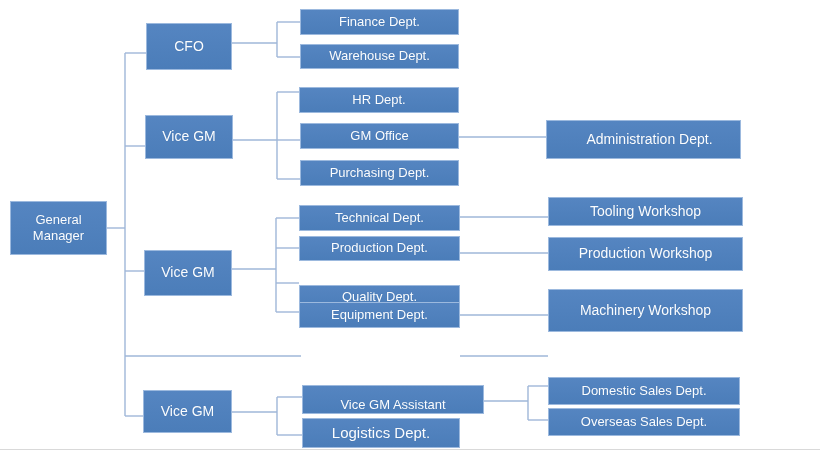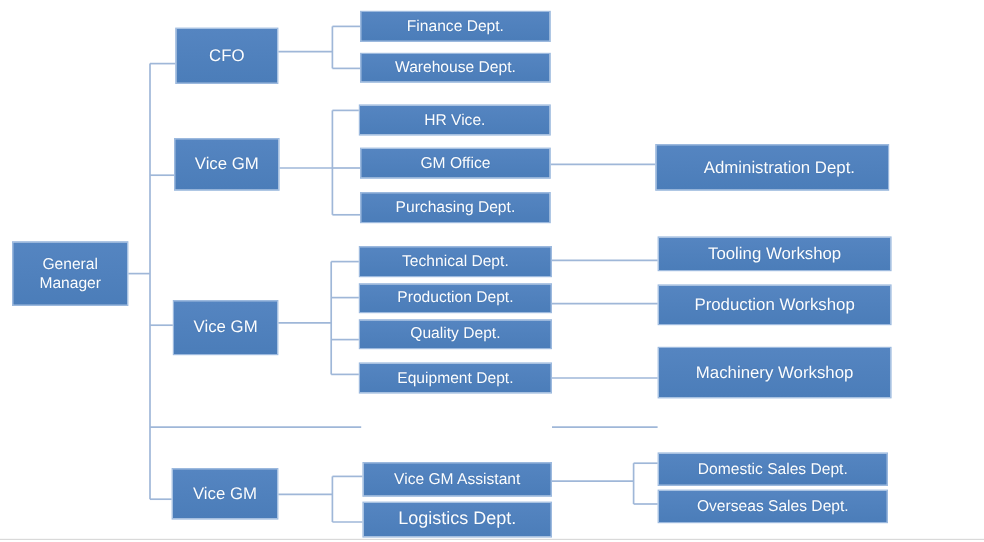--- a/index.html
+++ b/index.html
@@ -81,28 +81,28 @@
     </svg>
 
   <div class="node" style="left: 10px; top: 201px; width: 97px; height: 54px; font-size: 13px;"><span>General
 Manager</span></div>
     <div class="node" style="left: 146px; top: 23px; width: 86px; height: 47px; font-size: 14px;"><span>CFO</span></div>
     <div class="node" style="left: 145px; top: 115px; width: 88px; height: 44px; font-size: 14px;"><span>Vice GM</span></div>
     <div class="node" style="left: 144px; top: 250px; width: 88px; height: 46px; font-size: 14px;"><span>Vice GM</span></div>
     <div class="node" style="left: 143px; top: 390px; width: 89px; height: 43px; font-size: 14px;"><span>Vice GM</span></div>
     <div class="node" style="left: 300px; top: 9px; width: 159px; height: 26px; font-size: 13px;"><span>Finance Dept.</span></div>
     <div class="node" style="left: 300px; top: 44px; width: 159px; height: 25px; font-size: 13px;"><span>Warehouse Dept.</span></div>
-    <div class="node" style="left: 299px; top: 87px; width: 160px; height: 26px; font-size: 13px;"><span>HR Vice.</span></div>
+    <div class="node" style="left: 299px; top: 87px; width: 160px; height: 26px; font-size: 13px;"><span>HR Dept.</span></div>
     <div class="node" style="left: 300px; top: 123px; width: 159px; height: 26px; font-size: 13px;"><span>GM Office</span></div>
     <div class="node" style="left: 300px; top: 160px; width: 159px; height: 26px; font-size: 13px;"><span>Purchasing Dept.</span></div>
     <div class="node" style="left: 299px; top: 236px; width: 161px; height: 25px; font-size: 13px;"><span>Production Dept.</span></div>
     <div class="node" style="left: 299px; top: 205px; width: 161px; height: 26px; font-size: 13px;"><span>Technical Dept.</span></div>
-    <div class="node" style="left: 299px; top: 266px; width: 161px; height: 25px; font-size: 13px;"><span>Quality Dept.</span></div>
+    <div class="node" style="left: 299px; top: 285px; width: 161px; height: 25px; font-size: 13px;"><span>Quality Dept.</span></div>
     <div class="node" style="left: 299px; top: 302px; width: 161px; height: 26px; font-size: 13px;"><span>Equipment Dept.</span></div>
-    <div class="node" style="left: 302px; top: 385px; width: 158px; height: 29px; font-size: 13px;"><span>Vice GM Assistant</span></div>
+    <div class="node" style="left: 302px; top: 385px; width: 182px; height: 29px; font-size: 13px; align-items: flex-end;"><span>Vice GM Assistant</span></div>
     <div class="node" style="left: 302px; top: 418px; width: 158px; height: 30px; font-size: 15px;"><span>Logistics Dept.</span></div>
     <div class="node" style="left: 546px; top: 120px; width: 195px; height: 39px; font-size: 14px; padding-left: 12px;"><span>Administration  Dept.</span></div>
     <div class="node" style="left: 548px; top: 197px; width: 195px; height: 29px; font-size: 14px;"><span>Tooling Workshop</span></div>
     <div class="node" style="left: 548px; top: 237px; width: 195px; height: 34px; font-size: 14px;"><span>Production Workshop</span></div>
     <div class="node" style="left: 548px; top: 289px; width: 195px; height: 43px; font-size: 14px;"><span>Machinery Workshop</span></div>
     <div class="node" style="left: 548px; top: 377px; width: 192px; height: 28px; font-size: 13px;"><span>Domestic Sales Dept.</span></div>
     <div class="node" style="left: 548px; top: 408px; width: 192px; height: 28px; font-size: 13px;"><span>Overseas Sales Dept.</span></div>
     <div class="bottom-line"></div>
 </div>
 

